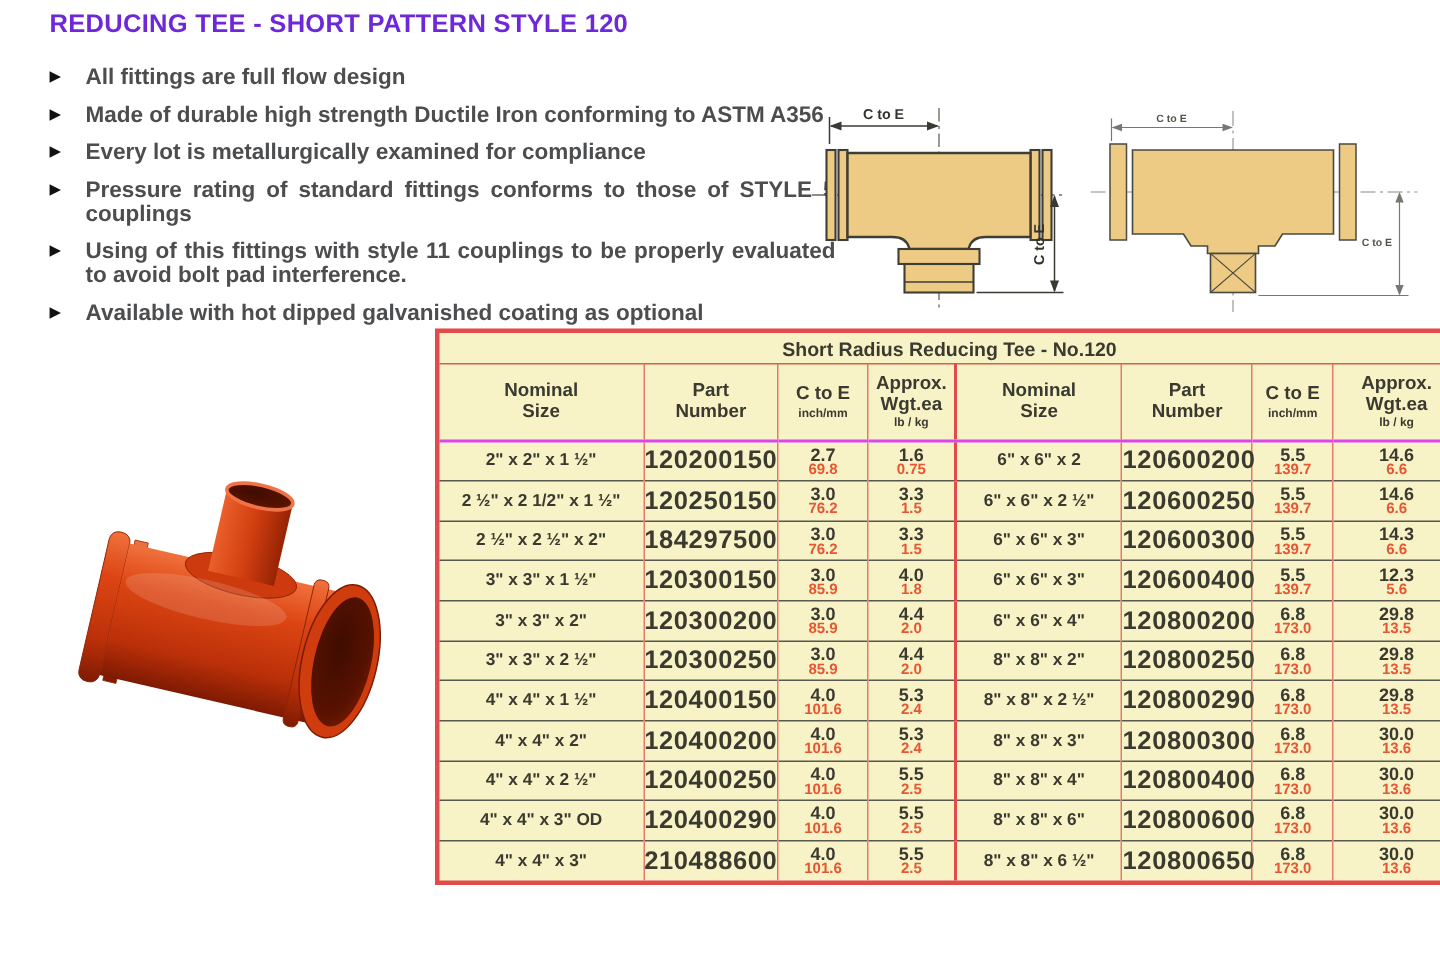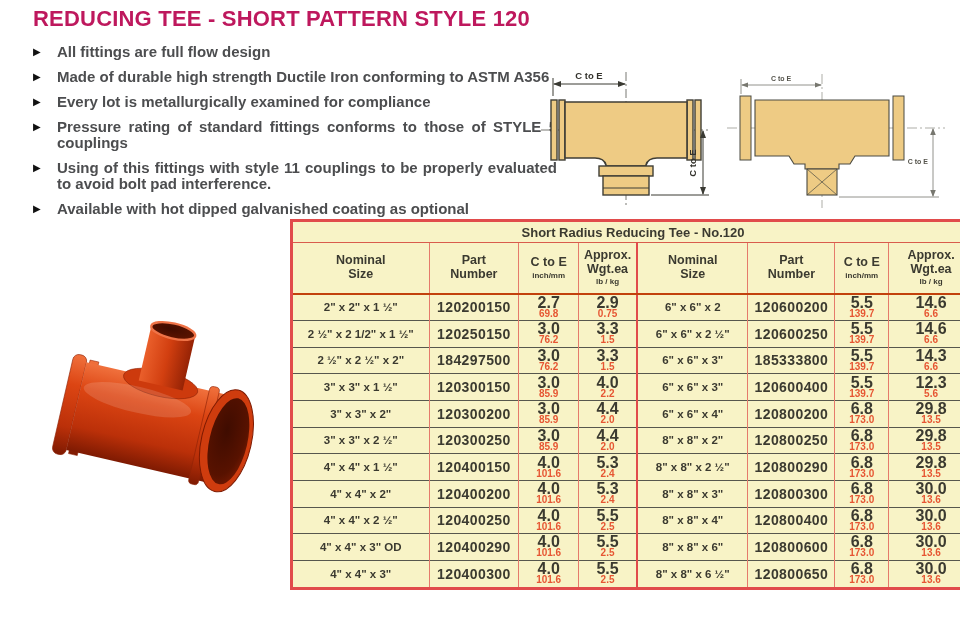--- a/index.html
+++ b/index.html
@@ -1,21 +1,21 @@
 <!DOCTYPE html>
 <html><head>
 <meta charset="utf-8">
 <style>
   html,body{margin:0;padding:0;background:#ffffff;}
   body{width:960px;height:640px;position:relative;overflow:hidden;
        font-family:"Liberation Sans",sans-serif;-webkit-font-smoothing:antialiased;}
 
   
   .page-title{position:absolute;left:33px;top:6px;margin:0;
-    font-size:22px;font-weight:bold;letter-spacing:.2px;color:#be185d;}
+    font-size:17px;font-weight:bold;letter-spacing:.2px;color:#6d28d9;}
 
   
   .features{position:absolute;left:33px;top:44px;width:524px;margin:0;padding:0;list-style:none;}
   .features li{display:flex;margin:0 0 9px 0;}
   .blt{width:24px;flex:0 0 24px;font-size:10px;line-height:16px;color:#111;}
   .ftext{flex:1;font-size:15px;font-weight:600;line-height:16px;color:#4c4d4f;text-align:justify;}
 
   
   .dwg{position:absolute;}
   #dwg-left{left:541px;top:60px;}
@@ -23,30 +23,30 @@
 
   
   #product{position:absolute;left:32px;top:320px;}
 
   
   .tablewrap{position:absolute;left:290px;top:219px;width:686px;height:371px;
      border:3px solid #e14b4b;background:#f8f3c6;box-sizing:border-box;}
   #spec-table{width:100%;height:100%;border-collapse:collapse;table-layout:fixed;}
   #spec-table td{padding:0;box-sizing:border-box;text-align:center;vertical-align:middle;color:#3b3a30;}
   .ttl{height:20px;font-size:13px;font-weight:bold;border-bottom:1.5px solid #d95c4c;}
-  .hdr{height:50px;border-left:1px solid #e57a6b;border-bottom:2px solid #c2410c;}
+  .hdr{height:50px;border-left:1px solid #e57a6b;border-bottom:2px solid #d946ef;}
   .hdr.first{border-left:none;}
   .h1{font-size:12.5px;font-weight:bold;line-height:13.5px;}
   .hs{font-size:8px;font-weight:600;line-height:9px;margin-top:1px;}
   td.d{height:26px;border-left:1px solid #e57a6b;border-top:1.3px solid #57574d;}
   td.d.first{border-left:none;}
   td.grp{border-left:2.5px solid #e14b4b !important;}
   .size{font-size:11.5px;font-weight:bold;}
-  .part{font-size:14px;font-weight:bold;letter-spacing:.4px;}
-  .v{font-size:16px;font-weight:bold;line-height:12px;}
+  .part{font-size:17px;font-weight:bold;letter-spacing:.4px;}
+  .v{font-size:12px;font-weight:bold;line-height:12px;}
   .vr{font-size:10px;font-weight:bold;line-height:9px;color:#e65633;}
 
   svg text{font-family:"Liberation Sans",sans-serif;}
 </style>
 </head>
 <body>
 
 <h1 class="page-title">REDUCING TEE - SHORT PATTERN STYLE 120</h1>
 
 <ul class="features">
@@ -234,21 +234,21 @@
           </td>
         </tr>
         <tr>
       <td class="d size first">2" x 2" x 1 ½"</td>
       <td class="d part">120200150</td>
       <td class="d">
             <div class="v">2.7</div>
             <div class="vr">69.8</div>
           </td>
       <td class="d">
-            <div class="v">2.9</div>
+            <div class="v">1.6</div>
             <div class="vr">0.75</div>
           </td>
       <td class="d size grp">6" x 6" x 2</td>
       <td class="d part">120600200</td>
       <td class="d">
             <div class="v">5.5</div>
             <div class="vr">139.7</div>
           </td>
       <td class="d">
             <div class="v">14.6</div>
@@ -282,40 +282,40 @@
       <td class="d part">184297500</td>
       <td class="d">
             <div class="v">3.0</div>
             <div class="vr">76.2</div>
           </td>
       <td class="d">
             <div class="v">3.3</div>
             <div class="vr">1.5</div>
           </td>
       <td class="d size grp">6" x 6" x 3"</td>
-      <td class="d part">185333800</td>
+      <td class="d part">120600300</td>
       <td class="d">
             <div class="v">5.5</div>
             <div class="vr">139.7</div>
           </td>
       <td class="d">
             <div class="v">14.3</div>
             <div class="vr">6.6</div>
           </td>
         </tr>
         <tr>
       <td class="d size first">3" x 3" x 1 ½"</td>
       <td class="d part">120300150</td>
       <td class="d">
             <div class="v">3.0</div>
             <div class="vr">85.9</div>
           </td>
       <td class="d">
             <div class="v">4.0</div>
-            <div class="vr">2.2</div>
+            <div class="vr">1.8</div>
           </td>
       <td class="d size grp">6" x 6" x 3"</td>
       <td class="d part">120600400</td>
       <td class="d">
             <div class="v">5.5</div>
             <div class="vr">139.7</div>
           </td>
       <td class="d">
             <div class="v">12.3</div>
             <div class="vr">5.6</div>
@@ -448,21 +448,21 @@
             <div class="v">6.8</div>
             <div class="vr">173.0</div>
           </td>
       <td class="d">
             <div class="v">30.0</div>
             <div class="vr">13.6</div>
           </td>
         </tr>
         <tr>
       <td class="d size first">4" x 4" x 3"</td>
-      <td class="d part">120400300</td>
+      <td class="d part">210488600</td>
       <td class="d">
             <div class="v">4.0</div>
             <div class="vr">101.6</div>
           </td>
       <td class="d">
             <div class="v">5.5</div>
             <div class="vr">2.5</div>
           </td>
       <td class="d size grp">8" x 8" x 6 ½"</td>
       <td class="d part">120800650</td>

